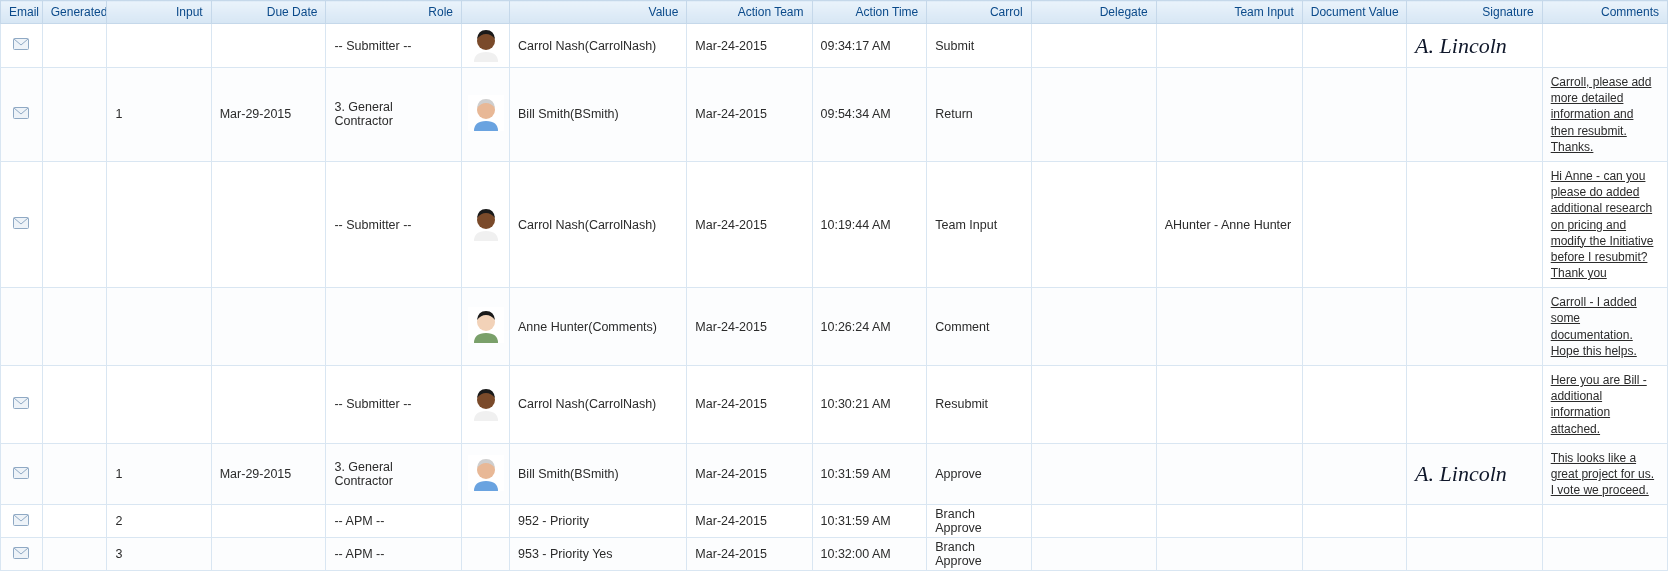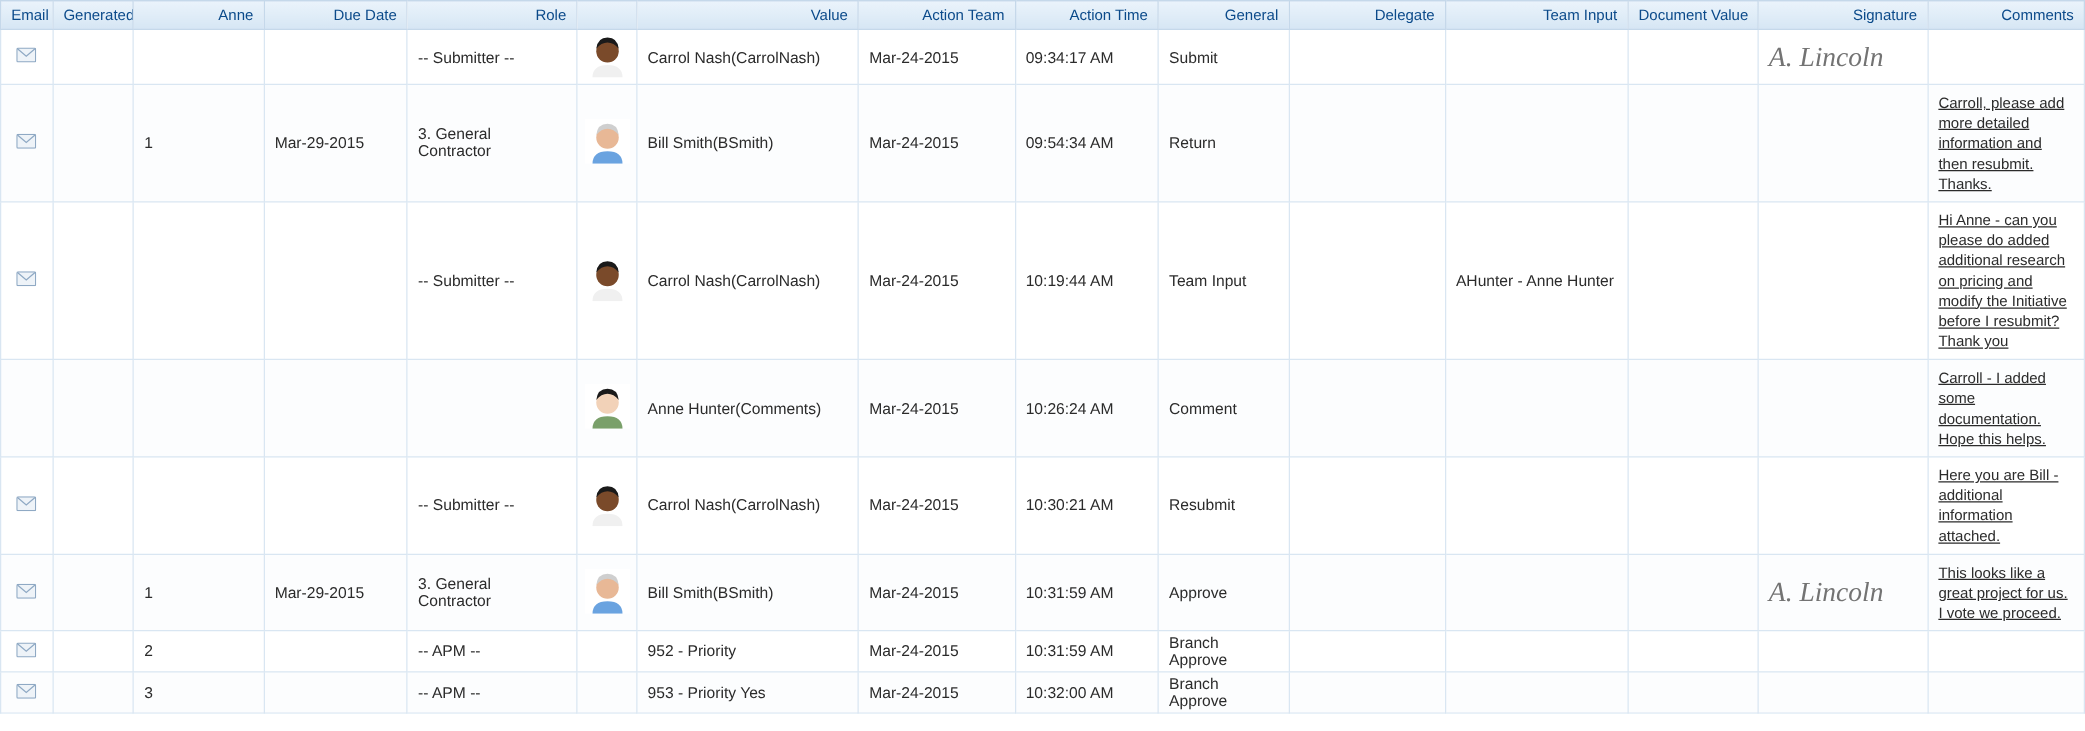--- a/index.html
+++ b/index.html
@@ -59,21 +59,21 @@
   .mail-icon svg { display:block; }
   .avatar {
     width: 36px; height: 36px;
     border-radius: 2px;
     display: inline-block;
   }
   .sig {
     font-family: "Brush Script MT", "Segoe Script", cursive;
     font-size: 22px;
     font-style: italic;
-    color: #737373;
+    color: #0f172a;
     white-space: nowrap;
   }
   td.center { text-align:center; padding:2px 4px; }
 </style>
 </head>
 <body>
 
 <table>
   <colgroup>
     <col class="col-email">
@@ -89,28 +89,28 @@
       <col class="col-delegate">
       <col class="col-team">
     <col class="col-docval">
       <col class="col-sig">
       <col class="col-comment">
   </colgroup>
   <thead>
     <tr>
       <th>Email</th>
       <th>Generated</th>
-      <th>Anne</th>
+      <th>Input</th>
       <th>Due Date</th>
       <th>Role</th>
       <th></th>
       <th>Value</th>
       <th>Action Team</th>
       <th>Action Time</th>
-      <th>General</th>
+      <th>Carrol</th>
       <th>Delegate</th>
       <th>Team Input</th>
       <th>Document Value</th>
       <th>Signature</th>
       <th>Comments</th>
     </tr>
   </thead>
   <tbody id="tbody">
       <tr>
         <td class="center"><span class="mail-icon"><svg width="16" height="12" viewBox="0 0 16 12">

